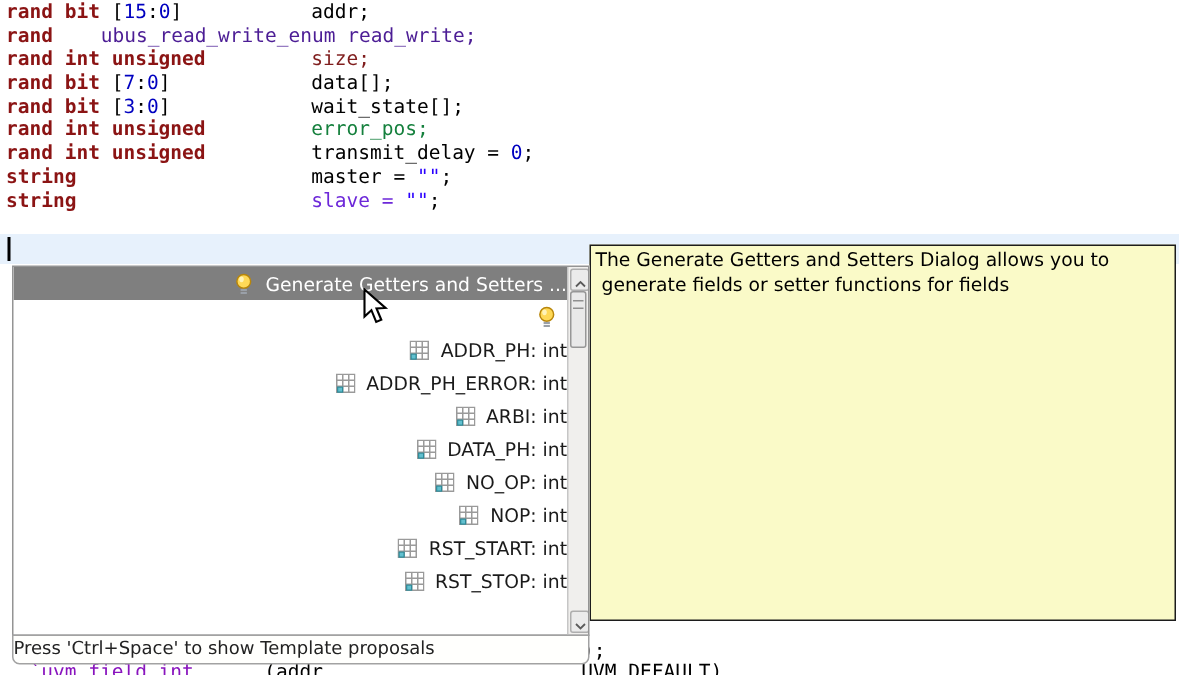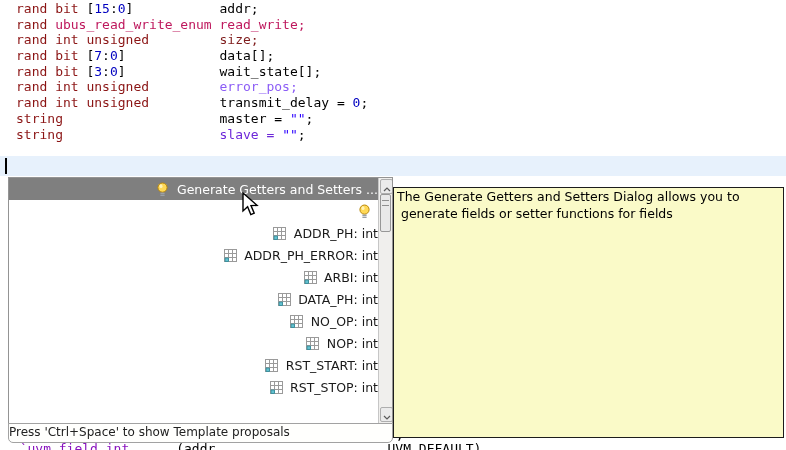--- a/index.html
+++ b/index.html
@@ -7,21 +7,21 @@
     width:786px;height:450px;position:relative;overflow:hidden;
     background:#ffffff;font-family:"DejaVu Sans","Liberation Sans",sans-serif;
   }
   
   #code-area{
     position:absolute;left:4px;top:1px;z-index:1;
     font-family:"DejaVu Sans Mono","Liberation Mono",monospace;
     font-size:13px;color:#000;
   }
   .code-line{height:15.7px;line-height:15.7px;white-space:pre;}
-  .tok-kw{font-weight:normal;margin-left:12px;}
+  .tok-kw{font-weight:bold;}
   #current-line-highlight{
     position:absolute;left:0;top:156px;width:786px;height:20px;
     background:#e7f1fc;z-index:0;
   }
   #text-caret{
     position:absolute;left:5px;top:158px;width:2px;height:16px;
     background:#000;z-index:2;
   }
   #clipped-code-line{
     position:absolute;left:4px;top:441px;z-index:1;
@@ -69,42 +69,42 @@
   
   #ca-status{
     position:absolute;left:8px;top:423px;width:385px;height:20px;
     background:#fffffd;border:1px solid #a2a2a2;border-radius:0 0 5px 5px;
     box-sizing:border-box;z-index:11;
     font-size:12px;color:#222;text-align:left;line-height:17px;
     padding-right:3px;white-space:nowrap;overflow:hidden;
   }
   
   #info-panel{
-    position:absolute;left:393px;top:187px;width:391px;height:251px;
+    position:absolute;left:393px;top:163px;width:391px;height:251px;
     background:#fafac8;border:1px solid #1c1c1c;box-sizing:border-box;
     z-index:9;font-size:12.5px;line-height:16.5px;color:#000;
     padding:1px 2px 0 3px;
   }
   #info-panel .info-line{white-space:pre-wrap;}
   
   #mouse-cursor{position:absolute;left:242px;top:192px;z-index:99;}
 </style>
 </head>
 <body>
 
 <div id="current-line-highlight"></div>
 <div id="text-caret"></div>
 
 <div id="code-area">
     <div class="code-line"><span class="tok tok-kw" style="color: rgb(139, 20, 20);">rand bit</span><span class="tok tok-pl" style="color: rgb(0, 0, 0);"> [</span><span class="tok tok-num" style="color: rgb(0, 0, 192);">15</span><span class="tok tok-pl" style="color: rgb(0, 0, 0);">:</span><span class="tok tok-num" style="color: rgb(0, 0, 192);">0</span><span class="tok tok-pl" style="color: rgb(0, 0, 0);">]           addr;</span></div>
-    <div class="code-line"><span class="tok tok-kw" style="color: rgb(139, 20, 20);">rand</span><span class="tok tok-pl" style="color: #be185d;"> ubus_read_write_enum read_write;</span></div>
+    <div class="code-line"><span class="tok tok-kw" style="color: rgb(139, 20, 20);">rand</span><span class="tok tok-pl" style="color: #4c1d95; margin-left: 24px;"> ubus_read_write_enum read_write;</span></div>
     <div class="code-line"><span class="tok tok-kw" style="color: rgb(139, 20, 20);">rand int unsigned</span><span class="tok tok-pl" style="color: #7f1d1d;">         size;</span></div>
     <div class="code-line"><span class="tok tok-kw" style="color: rgb(139, 20, 20);">rand bit</span><span class="tok tok-pl" style="color: rgb(0, 0, 0);"> [</span><span class="tok tok-num" style="color: rgb(0, 0, 192);">7</span><span class="tok tok-pl" style="color: rgb(0, 0, 0);">:</span><span class="tok tok-num" style="color: rgb(0, 0, 192);">0</span><span class="tok tok-pl" style="color: rgb(0, 0, 0);">]            data[];</span></div>
     <div class="code-line"><span class="tok tok-kw" style="color: rgb(139, 20, 20);">rand bit</span><span class="tok tok-pl" style="color: rgb(0, 0, 0);"> [</span><span class="tok tok-num" style="color: rgb(0, 0, 192);">3</span><span class="tok tok-pl" style="color: rgb(0, 0, 0);">:</span><span class="tok tok-num" style="color: rgb(0, 0, 192);">0</span><span class="tok tok-pl" style="color: rgb(0, 0, 0);">]            wait_state[];</span></div>
-    <div class="code-line"><span class="tok tok-kw" style="color: rgb(139, 20, 20);">rand int unsigned</span><span class="tok tok-pl" style="color: #8b5cf6;">         error_pos;</span></div>
+    <div class="code-line"><span class="tok tok-kw" style="color: rgb(139, 20, 20);">rand int unsigned</span><span class="tok tok-pl" style="color: #15803d;">         error_pos;</span></div>
     <div class="code-line"><span class="tok tok-kw" style="color: rgb(139, 20, 20);">rand int unsigned</span><span class="tok tok-pl" style="color: rgb(0, 0, 0);">         transmit_delay = </span><span class="tok tok-num" style="color: rgb(0, 0, 192);">0</span><span class="tok tok-pl" style="color: rgb(0, 0, 0);">;</span></div>
     <div class="code-line"><span class="tok tok-kw" style="color: rgb(139, 20, 20);">string</span><span class="tok tok-pl" style="color: rgb(0, 0, 0);">                    master = </span><span class="tok tok-str" style="color: rgb(42, 0, 255);">""</span><span class="tok tok-pl" style="color: rgb(0, 0, 0);">;</span></div>
     <div class="code-line"><span class="tok tok-kw" style="color: rgb(139, 20, 20);">string</span><span class="tok tok-pl" style="color: #6d28d9;">                    slave = </span><span class="tok tok-str" style="color: rgb(42, 0, 255);">""</span><span class="tok tok-pl" style="color: rgb(0, 0, 0);">;</span></div>
   </div>
 
 <div id="clipped-code-line"><span class="tok tok-pl" style="color: rgb(0, 0, 0);">  </span><span class="tok tok-mac" style="color: rgb(137, 20, 190);">`uvm_field_int</span><span class="tok tok-pl" style="color: rgb(0, 0, 0);">      (addr,                     UVM_DEFAULT)</span></div>
 <span id="code-fragment">);</span>
 
 <div id="ca-popup">
   <div id="ca-list">

